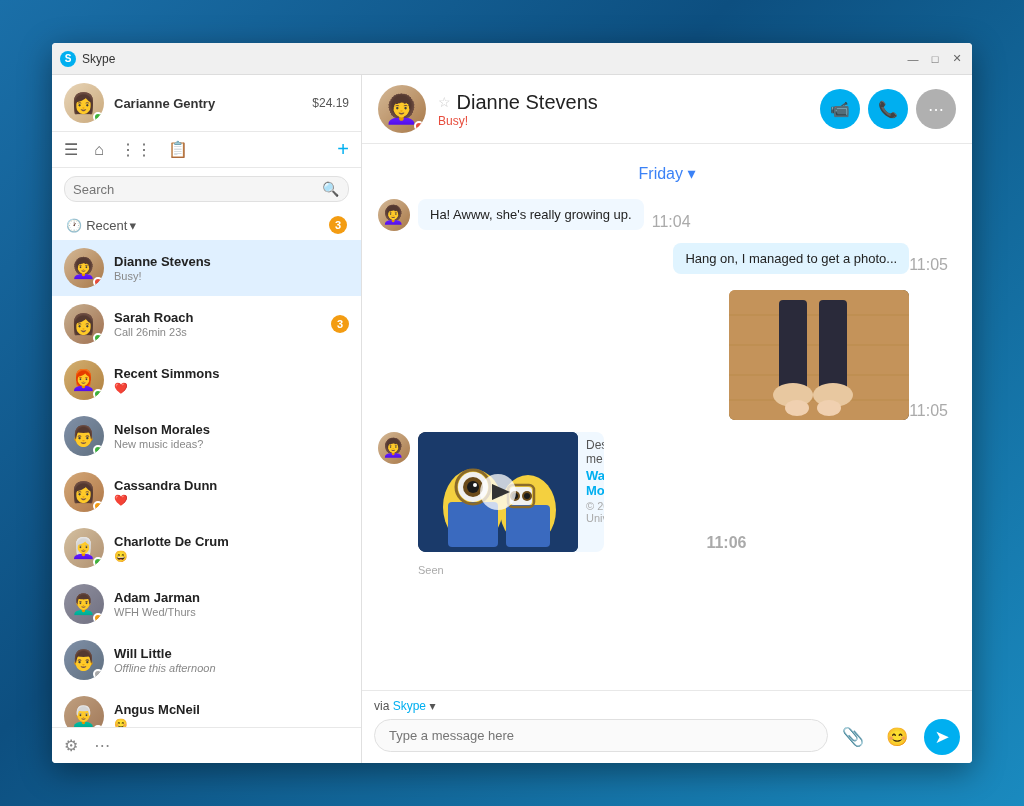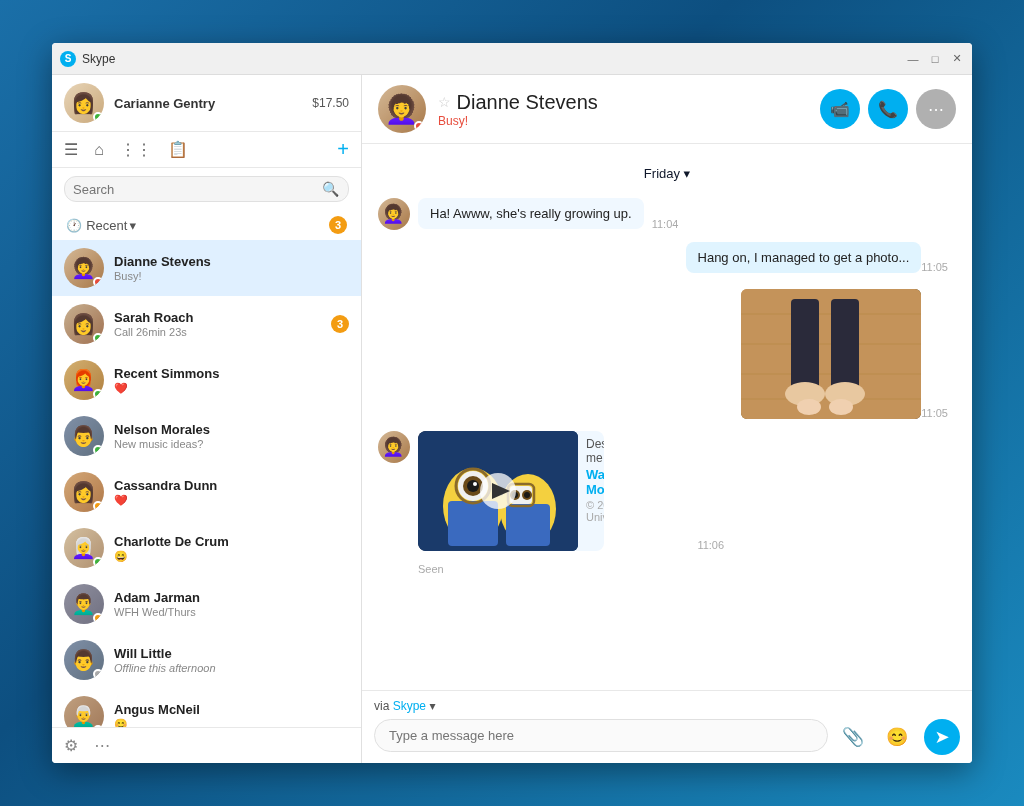--- a/index.html
+++ b/index.html
@@ -277,22 +277,22 @@
       flex: 1;
       overflow-y: auto;
       padding: 12px 16px;
       background: #fff;
     }
     .date-divider {
       text-align: center;
       margin: 8px 0 16px;
     }
     .date-divider span {
-      font-size: 13px;
-      color: #0f172a;
+      font-size: 16px;
+      color: #3b82f6;
       cursor: pointer;
     }
     .message-row {
       display: flex;
       align-items: flex-start;
       margin-bottom: 12px;
     }
     .message-row.outgoing {
       flex-direction: row-reverse;
     }
@@ -311,21 +311,21 @@
       padding: 8px 12px;
       max-width: 70%;
       font-size: 13px;
       color: #222;
       position: relative;
     }
     .message-bubble.outgoing-bubble {
       background: #e0f4ff;
     }
     .message-time {
-      font-size: 11px;
+      font-size: 16px;
       color: #aaa;
       margin-left: 8px;
       align-self: flex-end;
       flex-shrink: 0;
     }
     .message-row.outgoing .message-time { margin-left: 0; margin-right: 8px; }
     .message-image {
       width: 180px;
       height: 130px;
       border-radius: 6px;
@@ -436,21 +436,21 @@
   <div class="app-body">
 
     <div class="sidebar">
 
       <div class="sidebar-top">
         <div class="contact-avatar av-carianne">
           <div class="face">👩</div>
           <div class="status-dot online"></div>
         </div>
         <span class="sidebar-user-name">Carianne Gentry</span>
-        <span class="sidebar-credit">$17.50</span>
+        <span class="sidebar-credit">$24.19</span>
       </div>
 
       <div class="toolbar">
         <span class="toolbar-icon">☰</span>
         <span class="toolbar-icon">⌂</span>
         <span class="toolbar-icon">⋮⋮</span>
         <span class="toolbar-icon">📋</span>
         <span class="toolbar-spacer"></span>
         <span class="toolbar-icon" style="font-size:20px;color:#00aff0;font-weight:300;">+</span>
       </div>
@@ -693,21 +693,21 @@
                   <polygon points="74,52 74,68 92,60" fill="#333"></polygon>
                 </svg>
               </div>
               <div class="media-info">
                 <div class="media-title">Despicable me 2</div>
                 <div class="media-link">Watch Movie</div>
                 <div class="media-copy">© 2015 Universal</div>
               </div>
             </div>
           </div>
-          <span class="message-time" style="margin-left:14px;align-self:flex-end;">11:06</span>
+          <span class="message-time" style="margin-left:23px;align-self:flex-end;font-weight:bold;">11:06</span>
         </div>
 
         <div class="seen-label">Seen</div>
       </div>
 
       <div class="chat-footer">
         <div class="via-skype">
           via <span>Skype</span> ▾
         </div>
         <div class="message-input-row">

